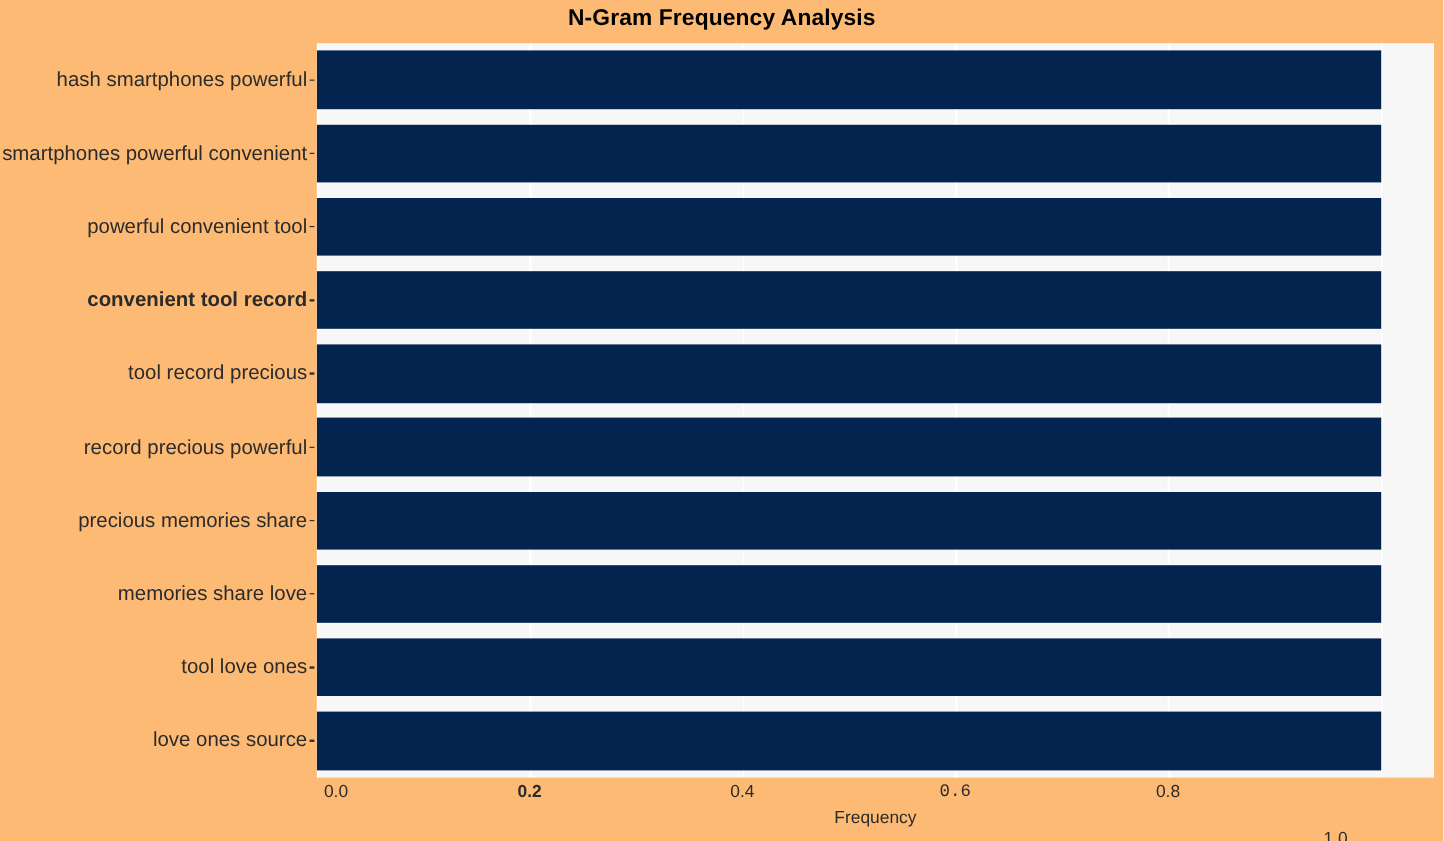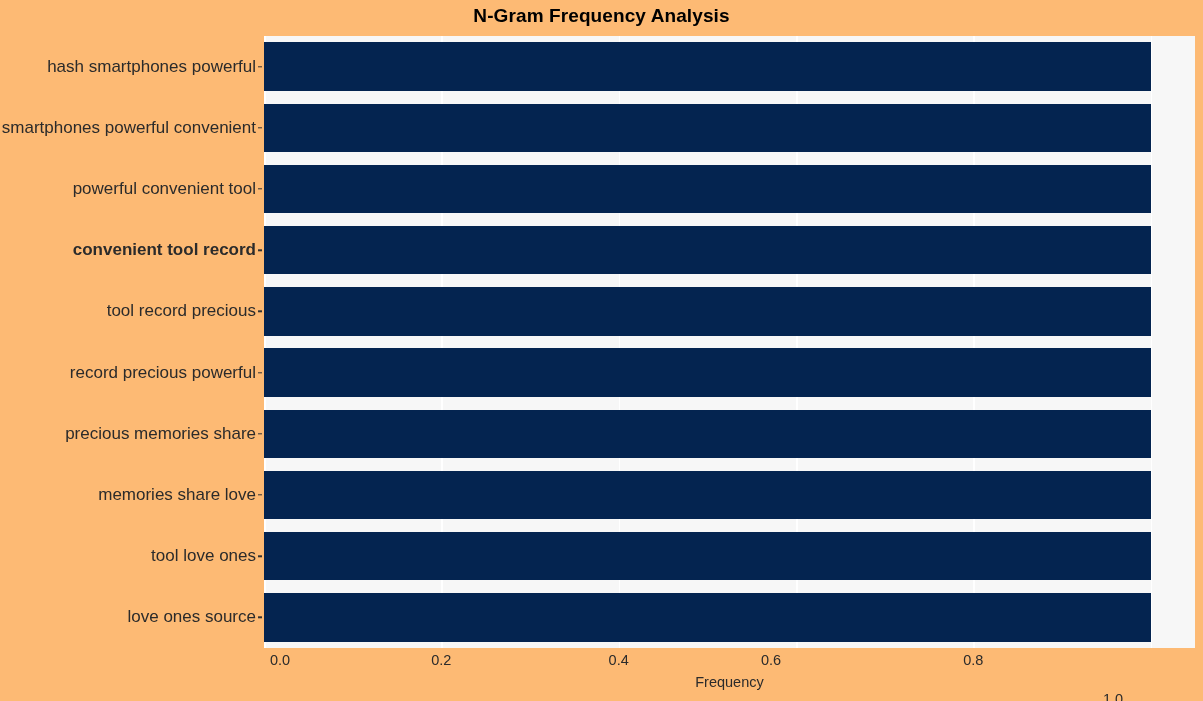--- a/index.html
+++ b/index.html
@@ -173,22 +173,22 @@
       <div class="ytick-mark" style="top: 250.2px;"></div>
       <div class="ytick-mark" style="top: 311.4px;"></div>
       <div class="ytick-mark" style="top: 372.6px;"></div>
       <div class="ytick-mark" style="top: 433.8px;"></div>
       <div class="ytick-mark" style="top: 495px;"></div>
       <div class="ytick-mark" style="top: 556.2px;"></div>
       <div class="ytick-mark" style="top: 617.4px;"></div>
     </div>
   <div id="xtick-layer">
       <div class="xtick-label" style="left: 16px; color: rgb(43, 43, 43);">0.0</div>
-      <div class="xtick-label" style="left: 177.333px; color: rgb(43, 43, 43);">0.2</div>
+      <div class="xtick-label" style="left: 177.333px; color: rgb(43, 43, 43); font-weight: bold;">0.2</div>
       <div class="xtick-label" style="left: 354.667px; color: rgb(43, 43, 43);">0.4</div>
-      <div class="xtick-label" style="left: 507px; color: rgb(43, 43, 43);">0.6</div>
+      <div class="xtick-label" style="left: 532px; color: rgb(43, 43, 43); font-family: Liberation Mono, monospace;">0.6</div>
       <div class="xtick-label" style="left: 709.333px; color: rgb(43, 43, 43); text-align: right;">0.8</div>
       <div class="xtick-label" style="left: 849px; color: rgb(43, 43, 43); margin-top: 39px;">1.0</div>
     </div>
 
   <div id="xaxis-title" style="color: rgb(43, 43, 43);">Frequency</div>
 
 </div>
 
 </body></html>

